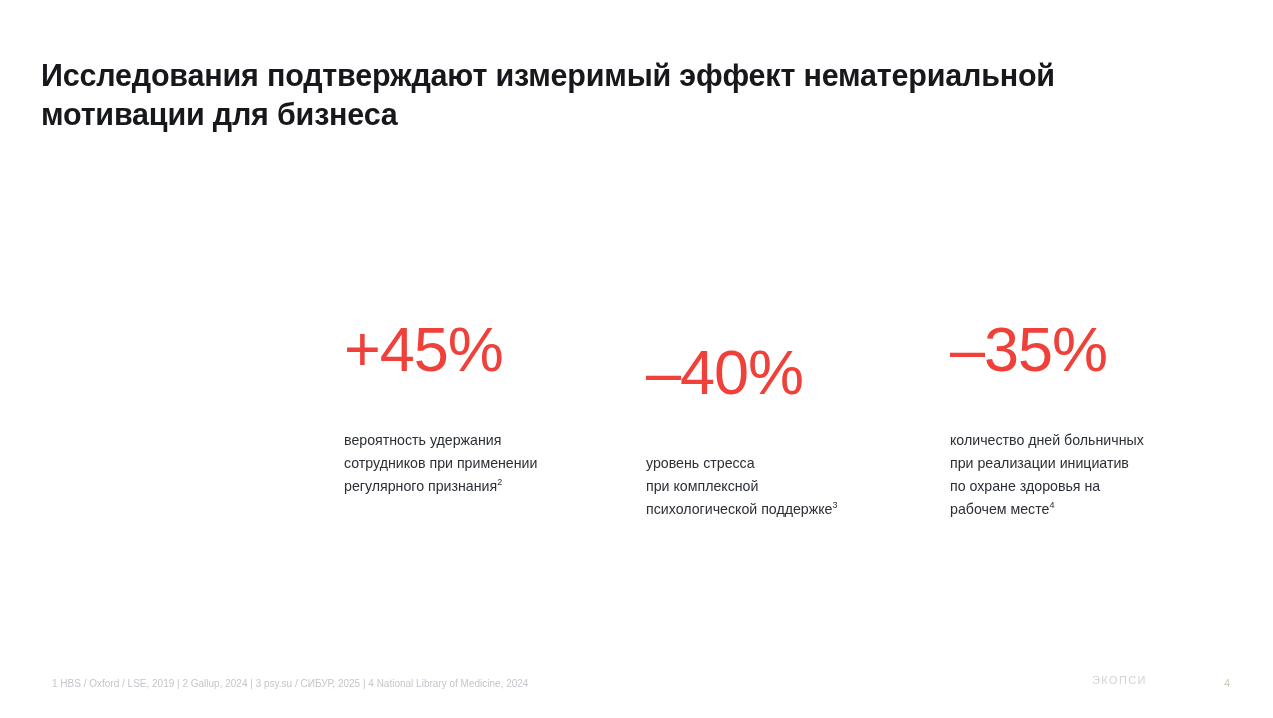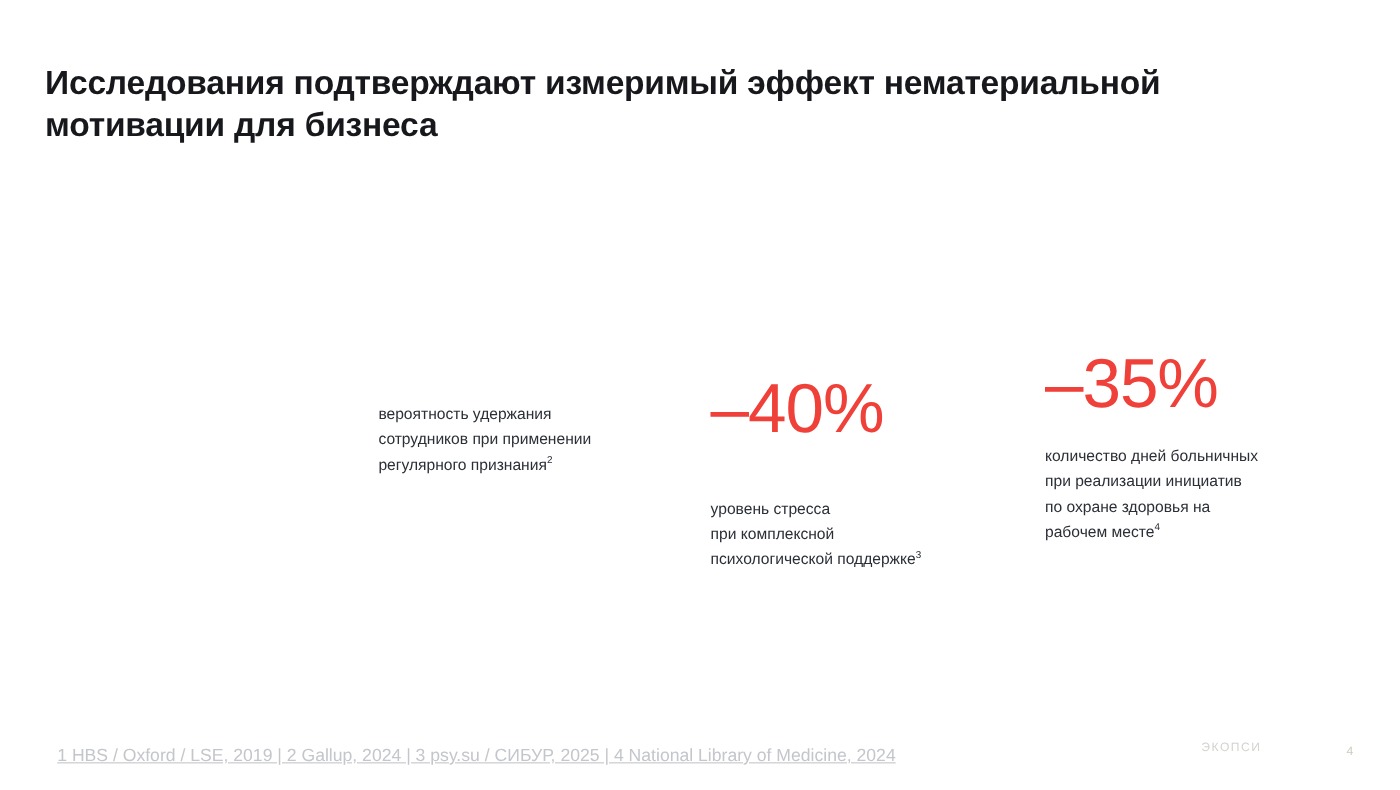--- a/index.html
+++ b/index.html
@@ -60,39 +60,38 @@
   }
   .stat-caption {
     margin-top: 48px;
     font-size: 14.2px;
     font-weight: 400;
     line-height: 1.62;
     color: #2b2f36;
     white-space: pre-line;
   }
   .stat-block.col-4 .stat-caption {
-    margin-top: 23px;
+    margin-top: 48px;
   }
   .fn-sup {
     font-size: 9px;
     vertical-align: super;
     line-height: 0;
   }
 
   
   .footnote {
     position: absolute;
     left: 52px;
     top: 678px;
-    font-size: 16px;
+    font-size: 10px;
     font-weight: 400;
     line-height: 1.2;
     color: #c3c6cb;
     white-space: nowrap;
-    text-decoration: underline;
   }
   .brand-logo {
     position: absolute;
     left: 1092px;
     top: 674px;
     font-size: 11px;
     font-weight: 400;
     letter-spacing: 1.4px;
     color: #d5d3cf;
     white-space: nowrap;
@@ -112,20 +111,21 @@
 
 <div class="slide">
 
   <h1 class="slide-title">Исследования подтверждают измеримый эффект нематериальной
 мотивации для бизнеса</h1>
 
   <div class="stats-row">
 
 
     <div class="stat-block col-2">
+      <div class="stat-value">+45%</div>
       <div class="stat-caption"><span>вероятность удержания
 сотрудников при применении
 регулярного признания</span><span class="fn-sup">2</span></div>
     </div>
 
     <div class="stat-block col-3">
       <div class="stat-value">–40%</div>
       <div class="stat-caption"><span>уровень стресса
 при комплексной
 психологической поддержке</span><span class="fn-sup">3</span></div>

